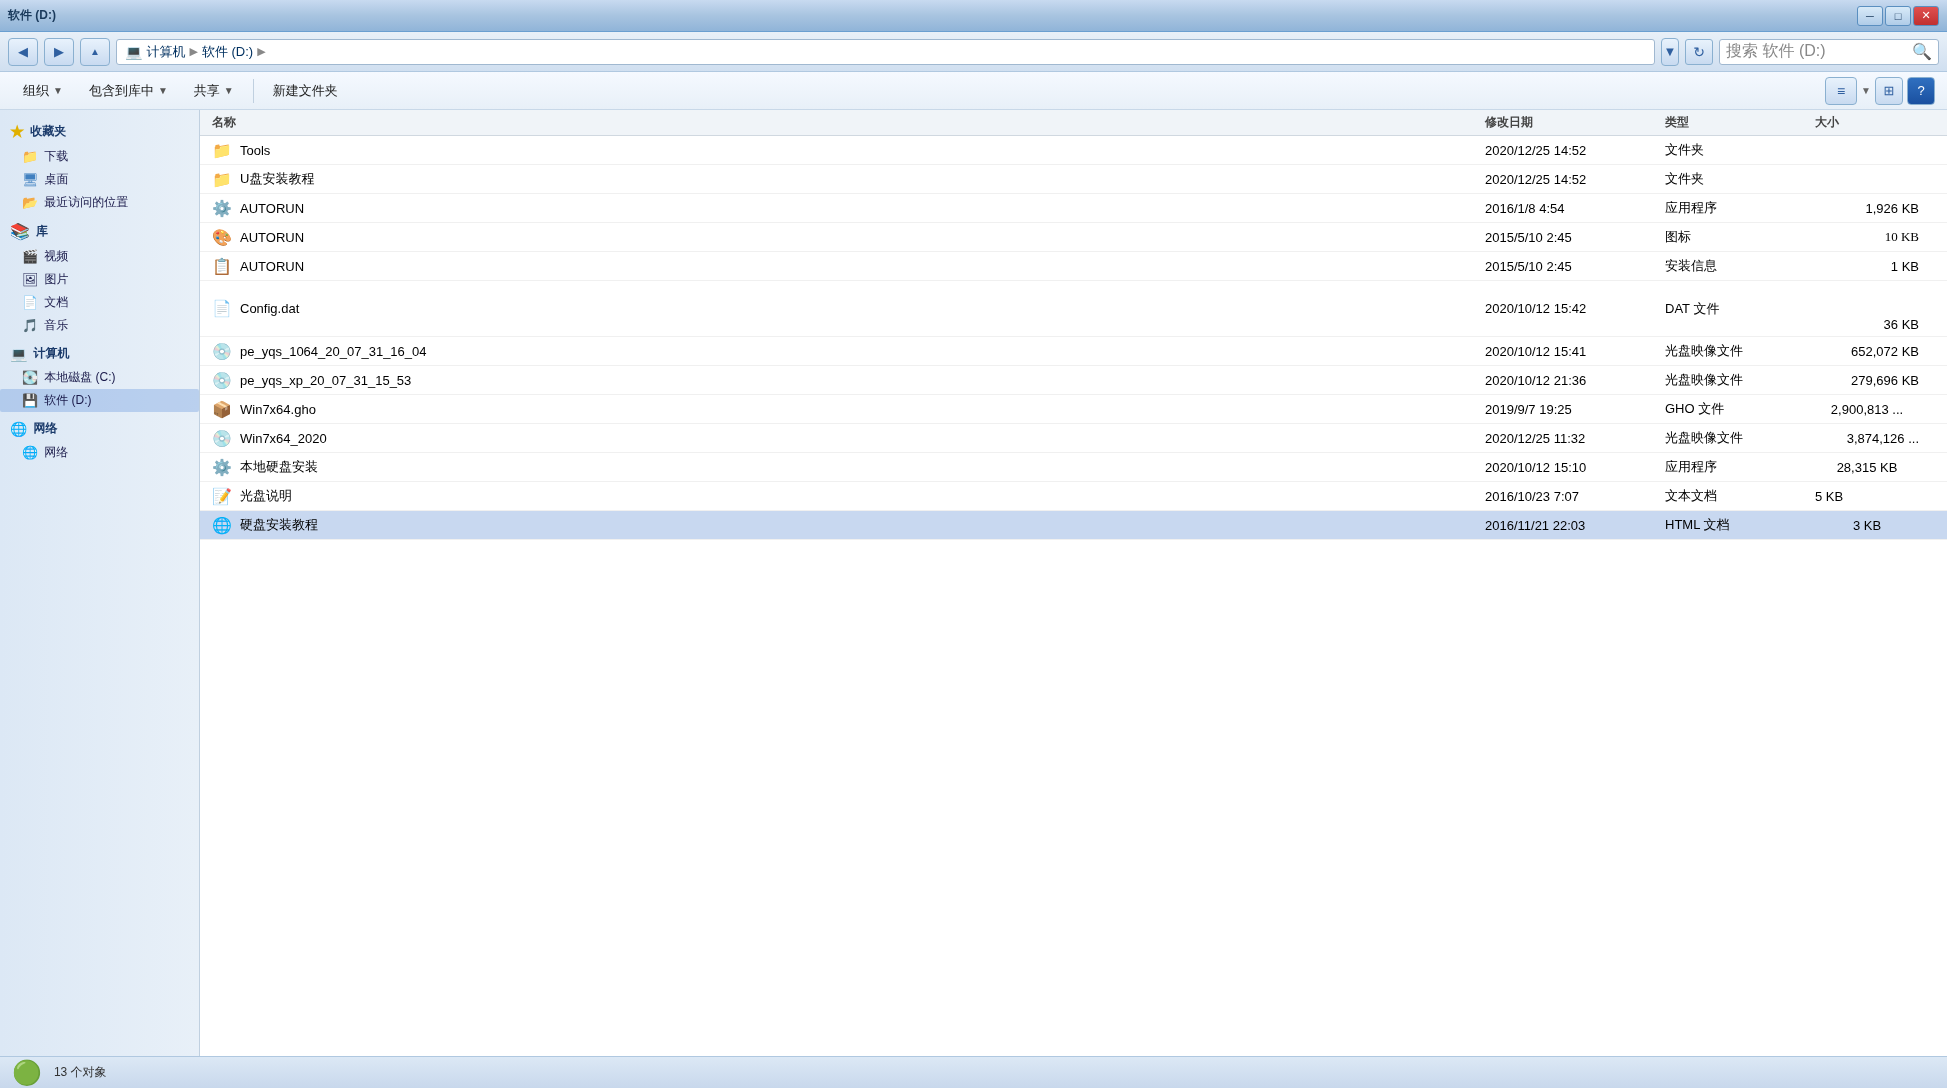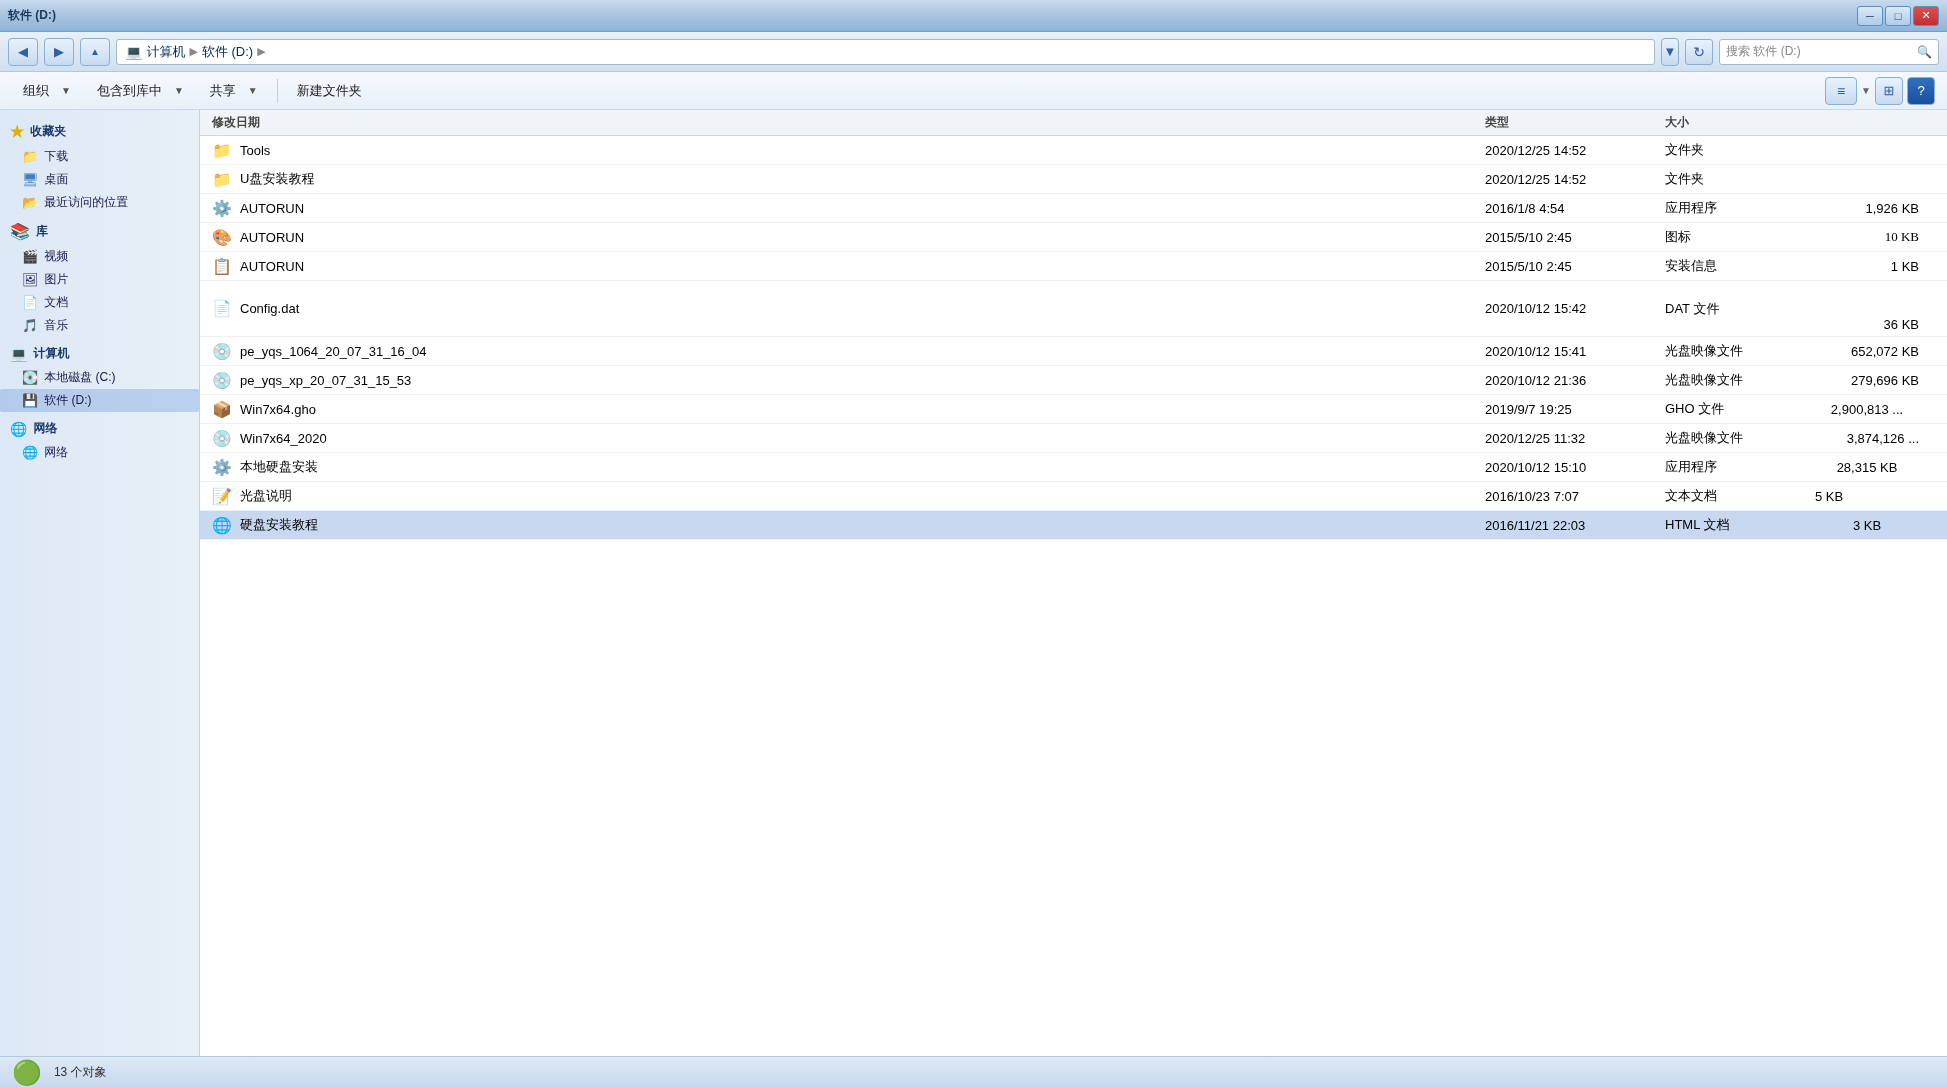--- a/index.html
+++ b/index.html
@@ -90,21 +90,21 @@
     .search-bar {
       width: 220px;
       height: 26px;
       border: 1px solid #a0b8d0;
       border-radius: 3px;
       background: #fff;
       display: flex;
       align-items: center;
       padding: 0 6px;
       color: #888;
-      font-size: 12px;
+      font-size: 16px;
     }
     .refresh-btn {
       width: 28px;
       height: 26px;
       border: 1px solid #8ab0d0;
       border-radius: 3px;
       background: linear-gradient(to bottom, #e8f2fc, #c8daf0);
       cursor: pointer;
       display: flex;
       align-items: center;
@@ -125,21 +125,21 @@
     }
     .toolbar-btn {
       height: 28px;
       padding: 0 10px;
       border: 1px solid transparent;
       border-radius: 3px;
       background: transparent;
       cursor: pointer;
       display: flex;
       align-items: center;
-      gap: 12px;
+      gap: 4px;
       font-size: 13px;
       color: #1a1a1a;
     }
     .toolbar-sep {
       width: 1px;
       height: 24px;
       background: #c0d0e0;
       margin: 0 4px;
     }
     .toolbar-right {
@@ -389,20 +389,21 @@
         <span style="font-size:13px;">🌐</span>
         <span>网络</span>
       </div>
     </div>
 
   </div>
 
   <div class="content">
 
     <div class="file-header">
+      <span>名称</span>
       <span>修改日期</span>
       <span>类型</span>
       <span>大小</span>
     </div>
 
     <div id="file-rows">
         <div class="file-row">
     <div class="file-name-cell">
       <div class="file-icon">
               <span style="color:#f0c030; font-size:16px;">📁</span>

